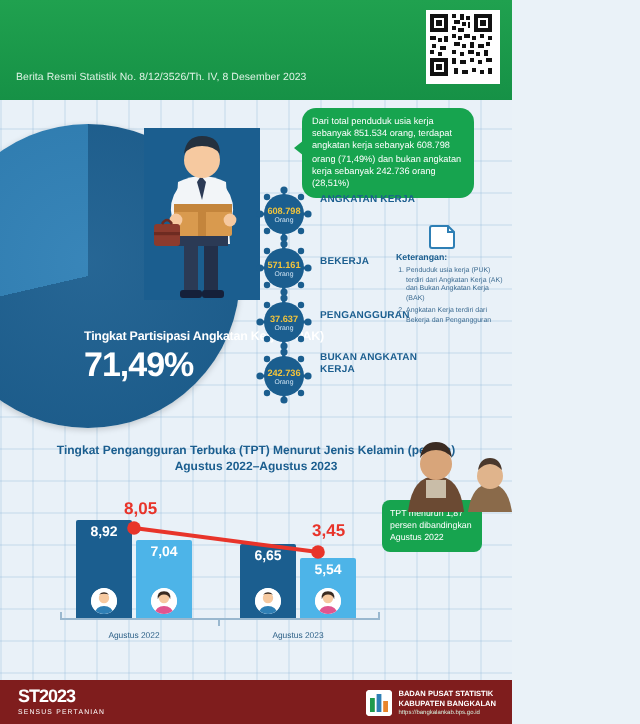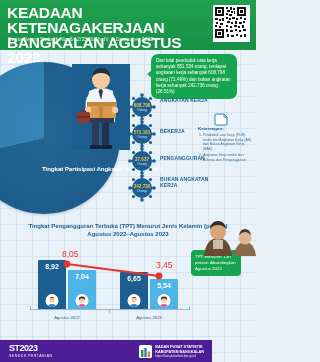--- a/index.html
+++ b/index.html
@@ -88,48 +88,44 @@
   .bar{position:absolute;bottom:11px;border-radius:1px 1px 0 0;}
   .bar.male{background:#1b5e8f;}
   .bar.female{background:#4db4e8;}
   .bar .val{position:absolute;top:3px;left:0;width:100%;text-align:center;
     color:#fff;font-size:7px;font-weight:bold;}
   .bar .av{position:absolute;bottom:2px;left:50%;transform:translateX(-50%);
     width:13px;height:13px;border-radius:50%;background:#fff;overflow:hidden;}
   .grp-label{position:absolute;bottom:0px;color:#2b5f86;font-size:4.2px;text-align:center;width:60px;}
 
   .line-svg{position:absolute;left:0;top:0;width:160px;height:72px;overflow:visible;}
-  .tpt-lab{position:absolute;color:#e8342a;font-size:8.5px;font-weight:normal;}
+  .tpt-lab{position:absolute;color:#e8342a;font-size:8.5px;font-weight:bold;}
 
   .note{position:absolute;left:191px;top:250px;width:50px;background:#17a44f;
     border-radius:4px;color:#fff;font-size:4.4px;line-height:6px;padding:4px;box-sizing:border-box;}
 
   
-  .footer{position:absolute;left:0;bottom:0;width:212px;height:22px;background:#4c1d95;}
+  .footer{position:absolute;left:0;bottom:0;width:256px;height:22px;background:#7f1d1d;}
   .st-logo{position:absolute;left:9px;top:4px;color:#fff;}
   .st-main{font-size:9px;font-weight:bold;letter-spacing:-0.5px;line-height:9px;}
   .st-sub{font-size:3.4px;letter-spacing:.6px;margin-top:1px;}
   .bps{position:absolute;right:8px;top:5px;display:flex;align-items:center;gap:3px;}
   .bps-logo{width:13px;height:13px;border-radius:2px;background:#fff;position:relative;overflow:hidden;}
   .bps-txt{color:#fff;font-size:3.8px;line-height:4.6px;font-weight:bold;}
   .bps-url{font-weight:normal;font-size:3px;color:#d6f0de;}
 
   .deco-people{position:absolute;right:-4px;top:196px;width:70px;height:60px;opacity:1;}
 </style>
 </head>
 <body>
 
 <div class="page">
   <div class="grid"></div>
 
   <div class="header">
-    <div class="h-title">
-      <span>KEADAAN KETENAGAKERJAAN</span>
-      <span class="l2">BANGKALAN AGUSTUS 2023</span>
-    </div>
     <div class="h-sub">Berita Resmi Statistik No. 8/12/3526/Th. IV, 8 Desember 2023</div>
     <div class="qr">
       <svg width="33" height="33" viewBox="0 0 33 33" shape-rendering="crispEdges">
         <rect width="33" height="33" fill="#fff"></rect>
         <g fill="#111">
           <rect x="1" y="1" width="9" height="9"></rect>
             <rect x="3" y="3" width="5" height="5" fill="#fff"></rect>
           <rect x="4" y="4" width="3" height="3"></rect>
           <rect x="23" y="1" width="9" height="9"></rect>
             <rect x="25" y="3" width="5" height="5" fill="#fff"></rect>
@@ -217,20 +213,21 @@
       <circle cx="16" cy="46" r="3.2" fill="#f6c9a0"></circle>
       <circle cx="43" cy="46" r="3.2" fill="#f6c9a0"></circle>
 
       <rect x="5" y="48" width="13" height="11" rx="1.5" fill="#8c3b2e"></rect>
       <rect x="5" y="52" width="13" height="1.6" fill="#6e2b21"></rect>
       <path d="M9 48 q2.5 -4 5 0" stroke="#6e2b21" stroke-width="1.2" fill="none"></path>
     </svg>
   </div>
 
   <div class="tpak-label">Tingkat Partisipasi Angkatan Kerja (TPAK)</div>
+  <div class="tpak-value">71,49%</div>
 
   <div class="connector"></div>
 
   <div class="stat s1">
     <div class="burst">
       <svg width="28" height="28" viewBox="0 0 28 28">
         <g fill="#1b5e8f">
           <circle cx="14" cy="2" r="1.8"></circle>
             <circle cx="14" cy="26" r="1.8"></circle>
           <circle cx="2" cy="14" r="1.8"></circle>

